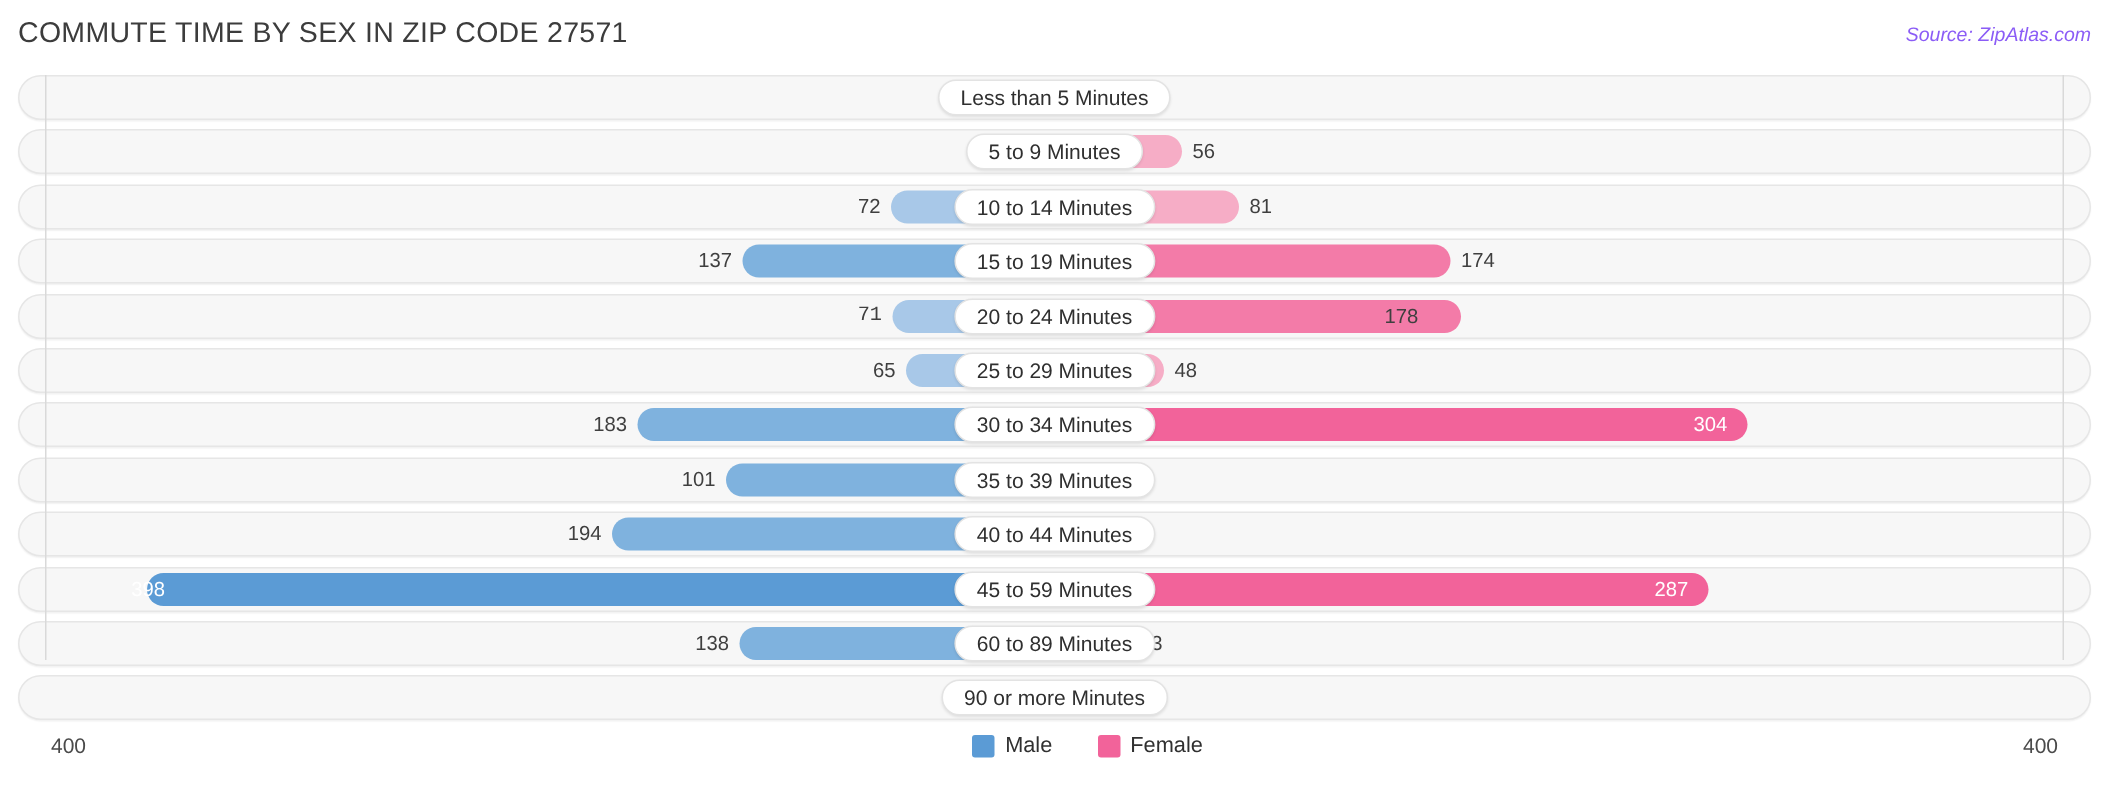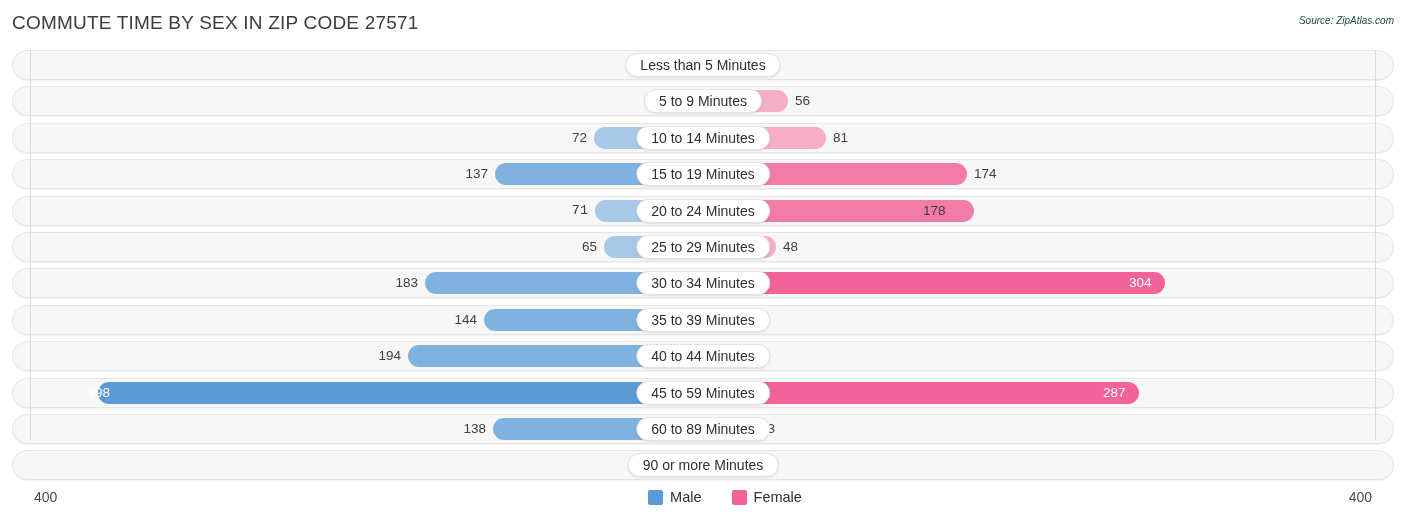--- a/index.html
+++ b/index.html
@@ -27,23 +27,23 @@
     position: absolute;
     left: 12px; top: 2px;
     font-size: 19px;
     color: #3c3c3c;
     letter-spacing: .2px;
     white-space: nowrap;
   }
   .chart-source {
     position: absolute;
     right: 12px; top: 5px;
-    font-size: 10px;
+    font-size: 13px;
     font-style: italic;
-    color: #14532d;
+    color: #8b5cf6;
     white-space: nowrap;
   }
 
   
   .plot {
     position: absolute;
     left: 0; top: 50px;
     width: 1406px;
     height: 437px;
   }
@@ -220,21 +220,21 @@
           <div class="bar male" style="width: 278px; background: rgb(127, 178, 222);"></div>
           <div class="bar female" style="width: 462px; background: rgb(242, 99, 154);"></div>
           <div class="val male" style="right: 988px;">183</div>
           <div class="val female inside" style="left: 1129px;">304</div>
           <div class="cat-pill">30 to 34 Minutes</div>
         </div>
         <div class="row">
           <div class="track"></div>
           <div class="bar male" style="width: 219px; background: rgb(127, 178, 222);"></div>
           <div class="bar female" style="width: 43px; background: rgb(246, 173, 198);"></div>
-          <div class="val male" style="right: 929px;">144</div>
+          <div class="val male" style="right: 929px;">101</div>
           <div class="val female" style="left: 753px;">28</div>
           <div class="cat-pill">35 to 39 Minutes</div>
         </div>
         <div class="row">
           <div class="track"></div>
           <div class="bar male" style="width: 295px; background: rgb(127, 178, 222);"></div>
           <div class="bar female" style="width: 44px; background: rgb(246, 173, 198);"></div>
           <div class="val male" style="right: 1005px;">194</div>
           <div class="val female" style="left: 754px;">29</div>
           <div class="cat-pill">40 to 44 Minutes</div>

